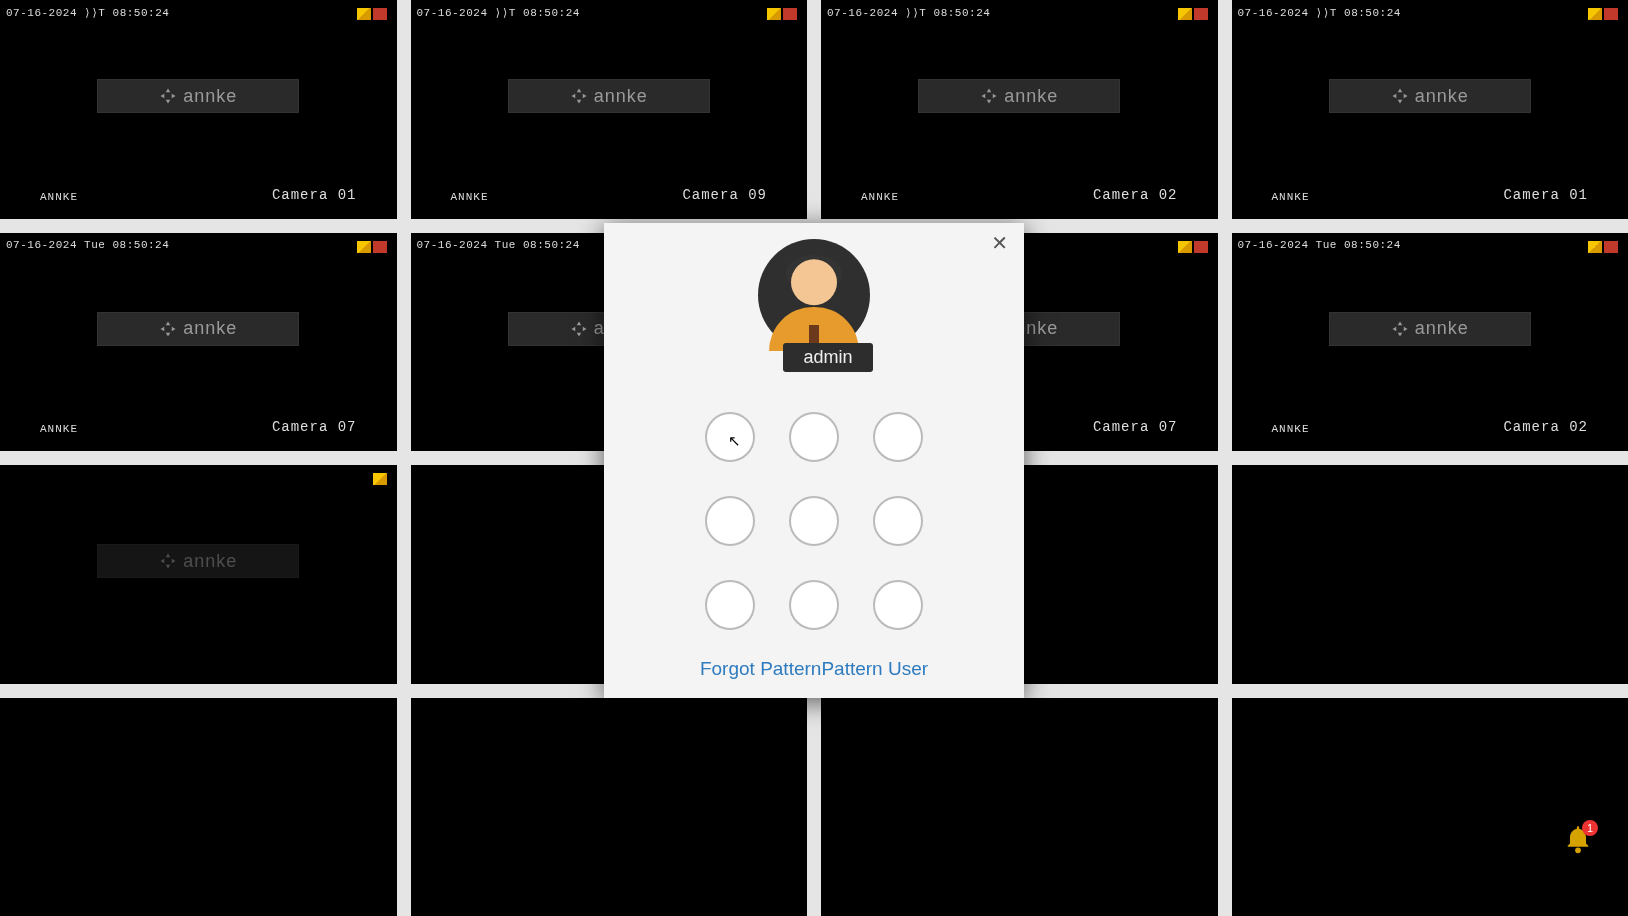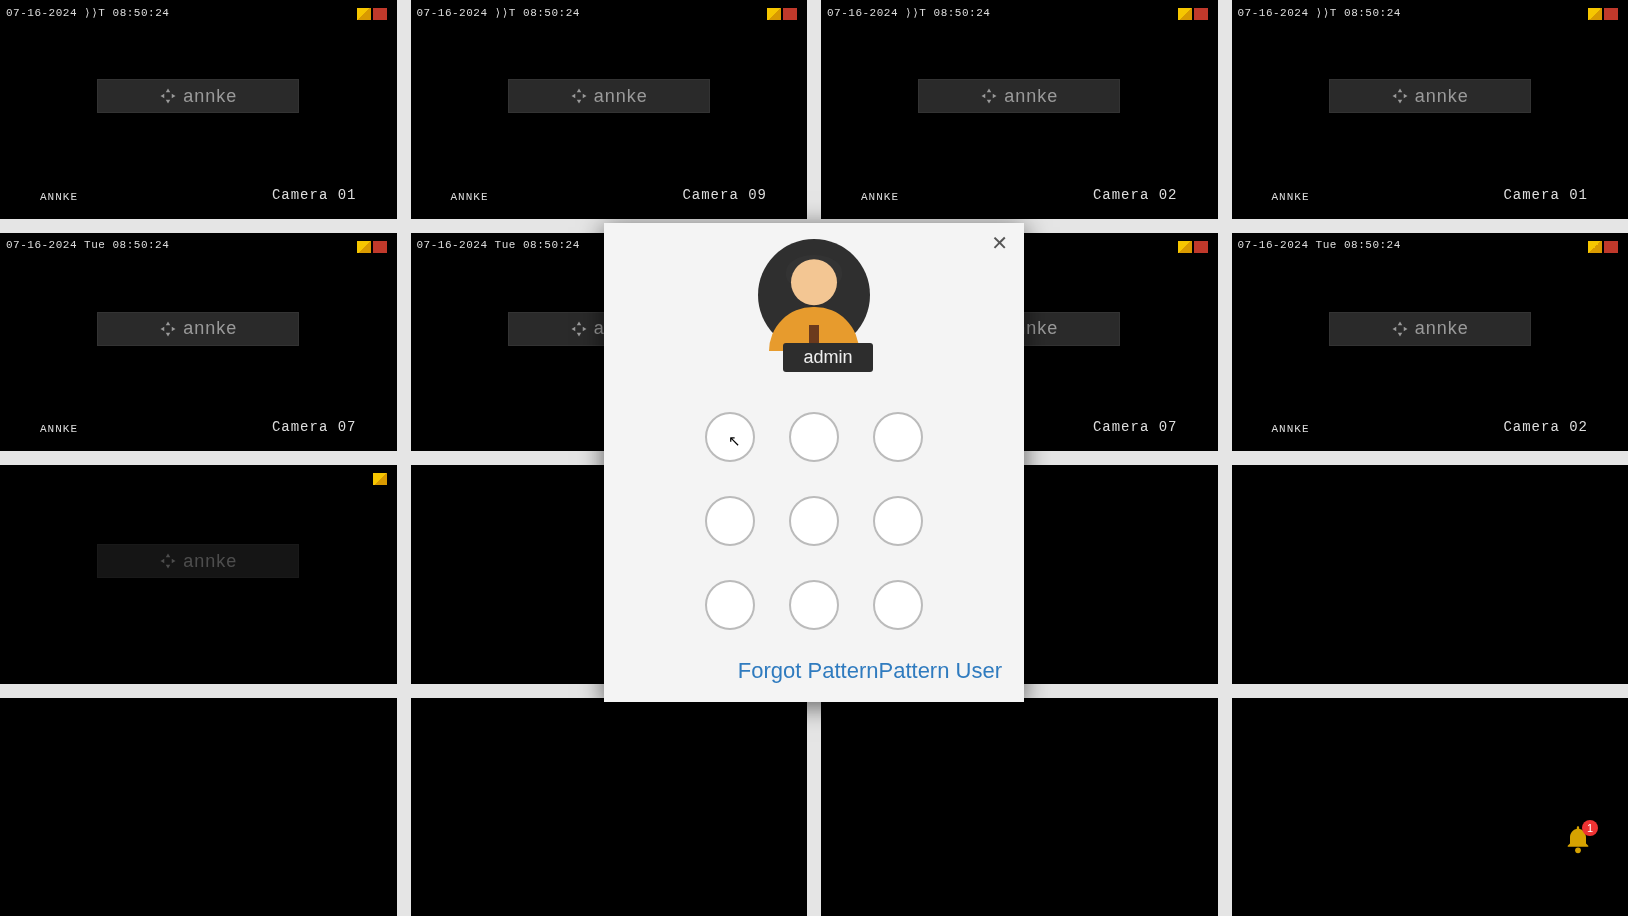--- a/index.html
+++ b/index.html
@@ -197,23 +197,23 @@
 
   .cursor-arrow {
     position:absolute;
     pointer-events:none;
     font-size: 15px;
     color:#000;
   }
 
   .links {
     display:flex;
-    justify-content:flex-end;
+    justify-content:center;
     padding: 18px 22px 4px 22px;
-    font-size:22px;
+    font-size:19px;
   }
   .links a { color:#2f7bbf; cursor:pointer; }
 
   .bell {
     position:absolute;
     right: 36px;
     bottom: 60px;
     width: 28px;
     height: 32px;
   }

